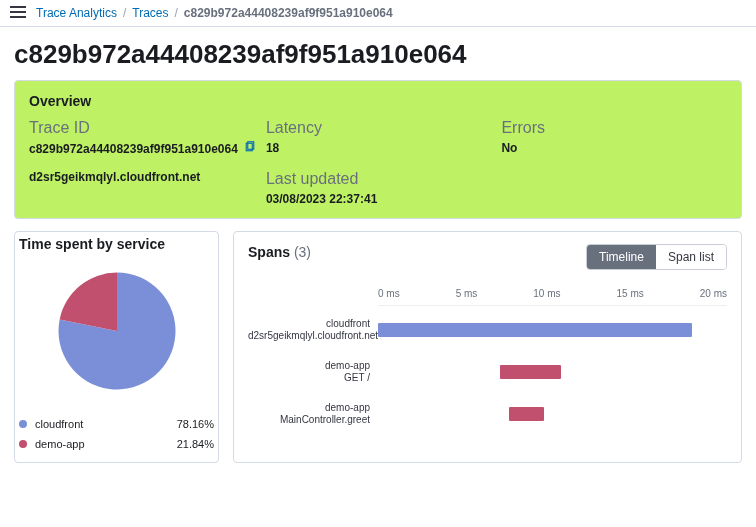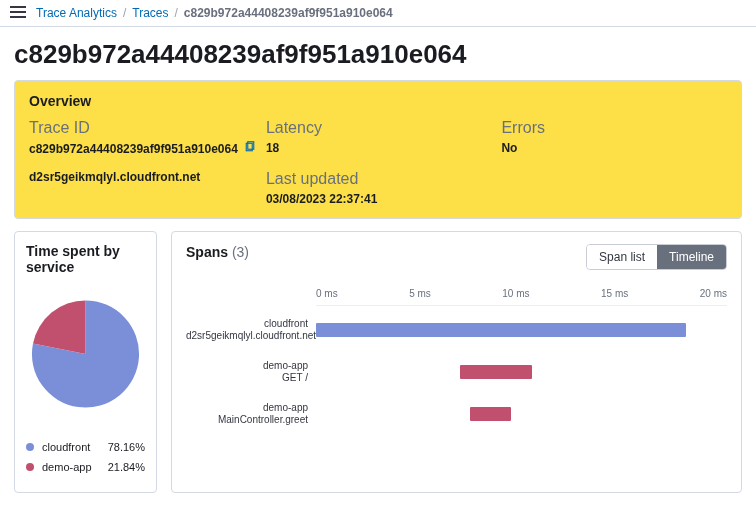--- a/index.html
+++ b/index.html
@@ -4,28 +4,28 @@
 <style>
 * { box-sizing: border-box; margin: 0; padding: 0; }
 body { font-family: -apple-system, BlinkMacSystemFont, "Segoe UI", Helvetica, Arial, sans-serif; background: #fff; color: #1a1c21; width: 756px; height: 527px; overflow: hidden; }
 .topbar { display: flex; padding: 6px 10px; border-bottom: 1px solid #d3dae6; font-size: 12px; color: #69707d; }
 .hamburger { width: 16px; height: 12px; margin-right: 10px; display: flex; flex-direction: column; justify-content: space-between; cursor: pointer; }
 .hamburger span { display: block; height: 2px; background: #343741; }
 .crumb-link { color: #006bb4; cursor: pointer; }
 .crumb-sep { margin: 0 6px; color: #98a2b3; }
 .crumb-current { color: #69707d; font-weight: 600; }
 .page-title { font-size: 26px; font-weight: 700; padding: 12px 14px 10px; color: #1a1c21; }
-.panel { border: 1px solid #d3dae6; border-radius: 4px; margin: 0 14px 12px; padding: 12px 14px; background: #fde047; }
+.panel { border: 1px solid #d3dae6; border-radius: 4px; margin: 0 14px 12px; padding: 12px 14px; background: #bef264; }
 .panel-title { font-size: 14px; font-weight: 700; margin-bottom: 10px; color: #1a1c21; }
 .overview-grid { display: grid; grid-template-columns: 1fr 1fr 1fr; row-gap: 14px; column-gap: 10px; font-size: 12px; }
 .ov-label { color: #69707d; margin-bottom: 4px; font-size: 16px; }
 .ov-value { color: #1a1c21; font-weight: 600; font-size: 12px; display: flex; align-items: center; gap: 6px; }
 .copy-icon svg { width: 12px; height: 12px; }
 .lower { display: flex; gap: 14px; padding: 0 14px 14px; }
-.left-panel { width: 143px; border: 1px solid #d3dae6; border-radius: 4px; padding: 11px; }
+.left-panel { width: 205px; border: 1px solid #d3dae6; border-radius: 4px; padding: 4px; }
 .right-panel { flex: 1; border: 1px solid #d3dae6; border-radius: 4px; padding: 12px 14px; }
 .sub-count { color: #69707d; font-weight: 400; }
 .toggle-group { display: flex; border: 1px solid #c9cdd6; border-radius: 4px; overflow: hidden; font-size: 12px; }
 .toggle-btn { padding: 5px 12px; background: #fff; cursor: pointer; color: #343741; }
 .toggle-btn.active { background: #69707d; color: #fff; }
 .spans-header { display: flex; justify-content: space-between; align-items: flex-start; margin-bottom: 18px; }
 .pie-wrap { display: flex; justify-content: center; margin: 14px 0 22px; }
 .legend { font-size: 11px; }
 .legend-row { display: flex; align-items: center; justify-content: space-between; margin-bottom: 8px; }
 .legend-left { display: flex; align-items: center; gap: 8px; }
@@ -115,22 +115,22 @@
         </div>
       </div>
   </div>
 
   <div class="right-panel">
     <div class="spans-header">
       <div class="panel-title">
         <span>Spans</span> <span class="sub-count">(3)</span>
       </div>
       <div class="toggle-group">
+        <div class="toggle-btn active">Timeline</div>
         <div class="toggle-btn">Span list</div>
-        <div class="toggle-btn active">Timeline</div>
       </div>
     </div>
     <div class="timeline">
       <div class="axis" id="axis">
           <span>0 ms</span>
           <span>5 ms</span>
           <span>10 ms</span>
           <span>15 ms</span>
           <span>20 ms</span>
         </div>

